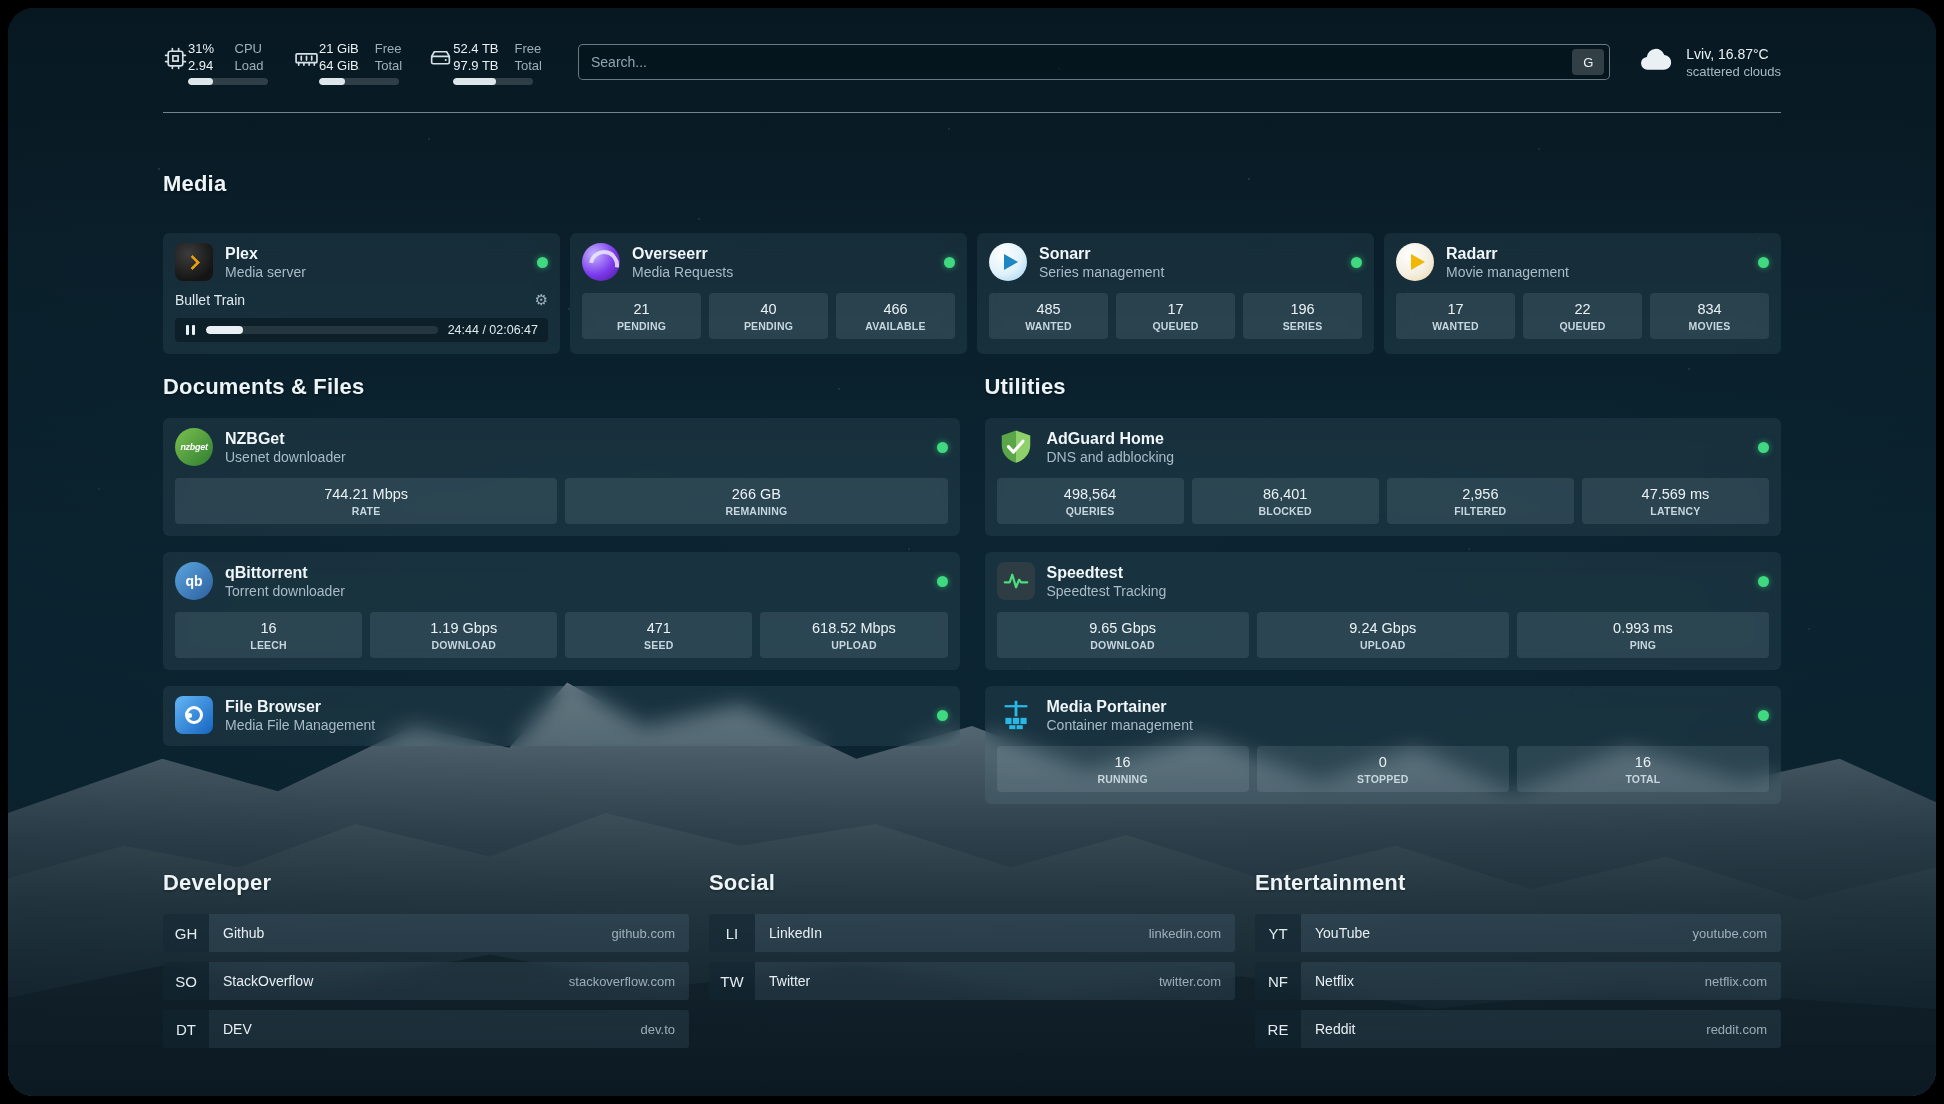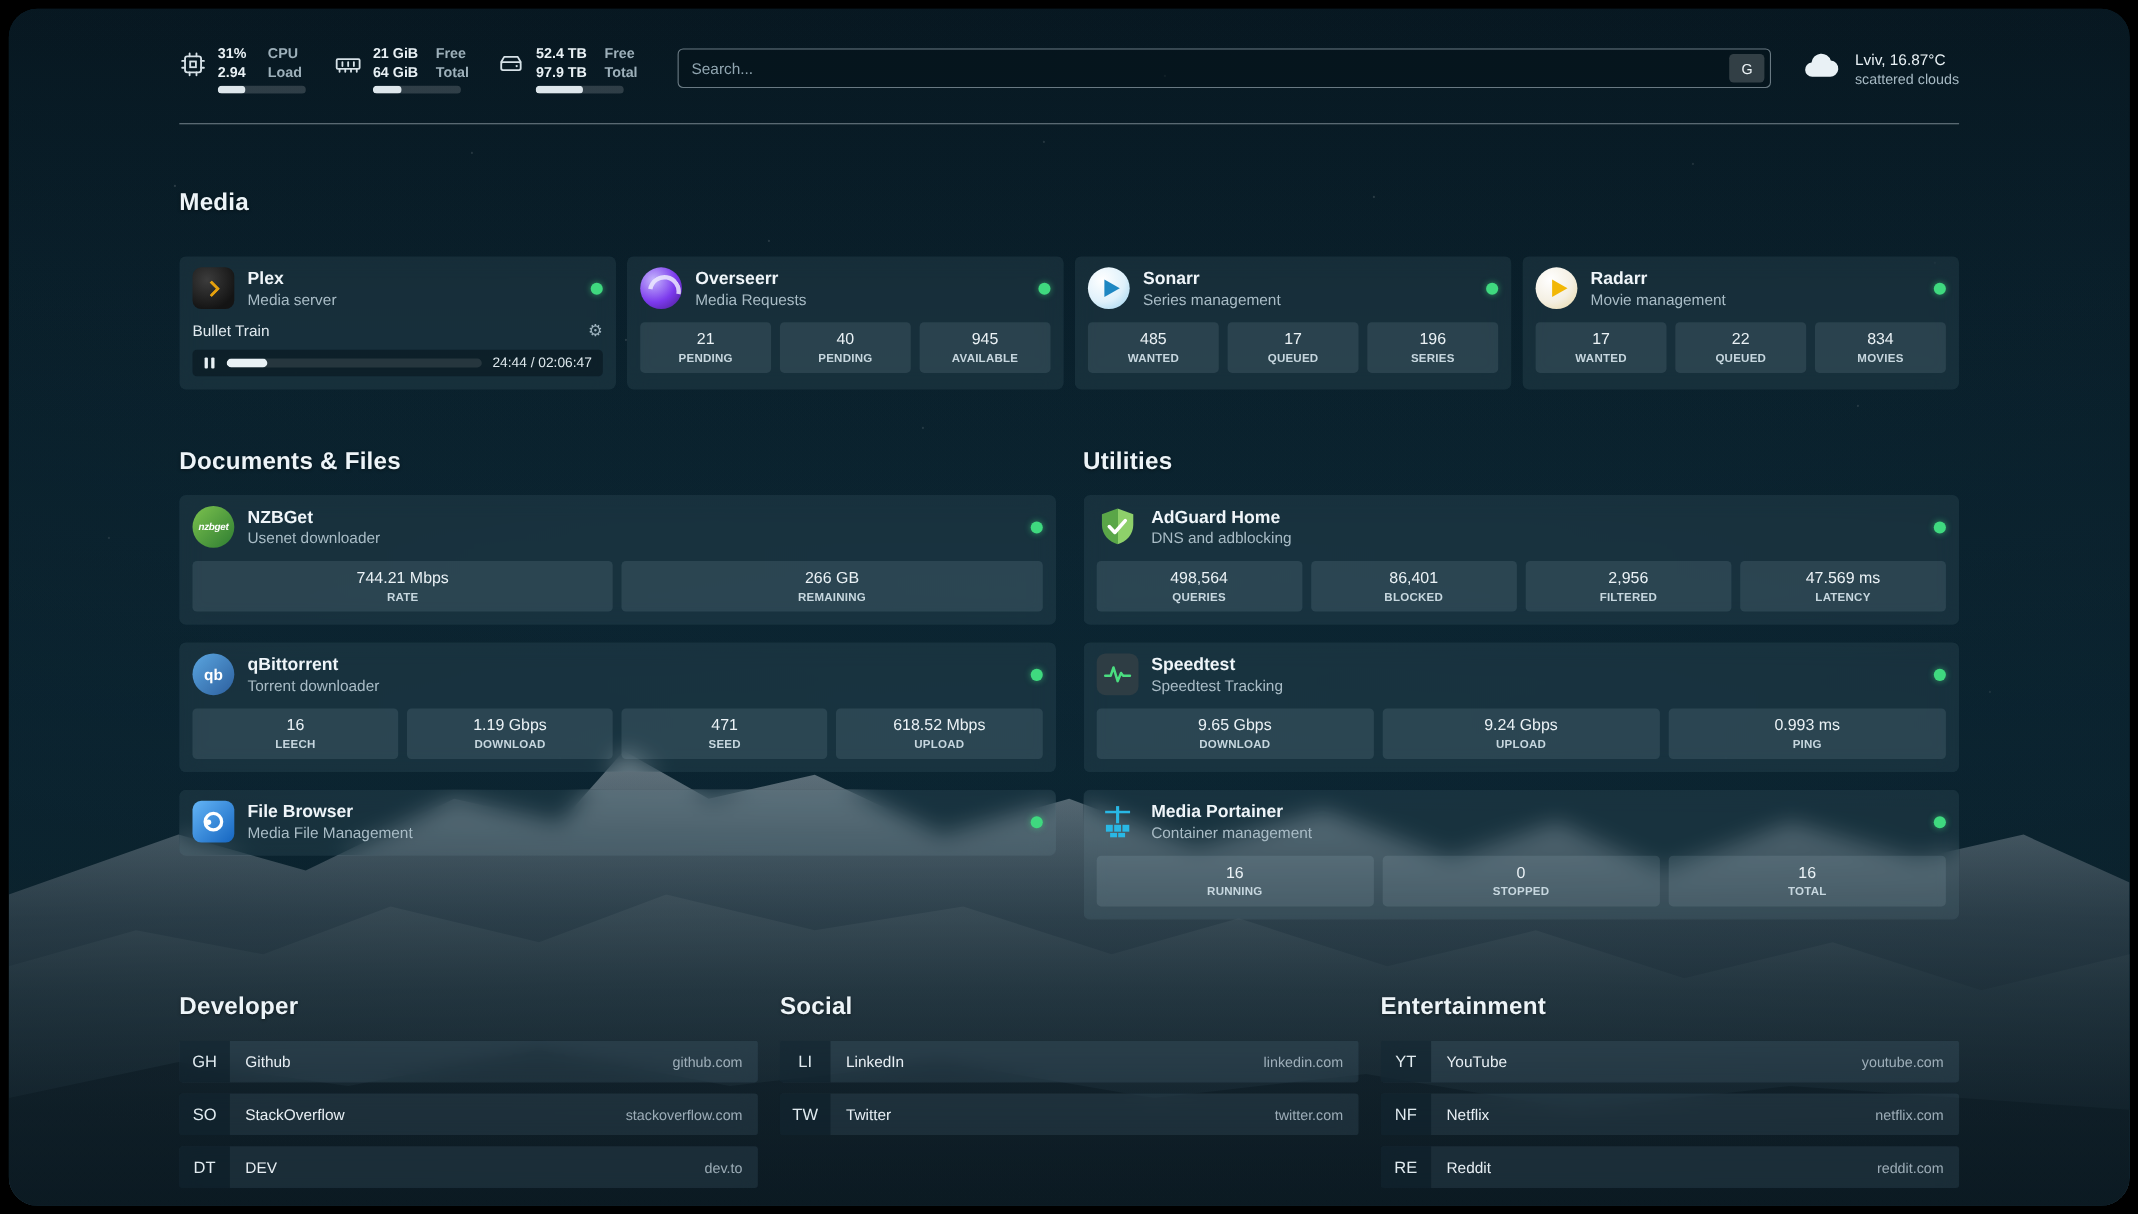--- a/index.html
+++ b/index.html
@@ -30,21 +30,21 @@
   .mtn3 { background:linear-gradient(180deg,#24343e 88%,#15222a 100%);
     clip-path:polygon(0% 91%,8% 88%,16% 90%,25% 87%,34% 90%,44% 88%,54% 91%,64% 89%,74% 92%,84% 90%,100% 92%,100% 100%,0% 100%); }
   .tint { position:absolute; inset:0; background:radial-gradient(120% 90% at 50% 10%, rgba(8,26,36,0.15) 40%, rgba(6,20,28,0.5) 100%),
     linear-gradient(180deg, rgba(9,28,38,0.25) 0%, rgba(9,28,38,0.35) 100%); }
 
   
   .content { position:relative; z-index:5; padding:30px 155px 0; }
 
   .topbar { display:flex; align-items:center; height:48px; }
   .sysstats { display:flex; gap:26px; }
-  .sysstat { display:flex; gap:10px; align-items:flex-start;font-weight:bold; }
+  .sysstat { display:flex; align-items:flex-start; }
   .sysstat .icn { color:#d6e1e7; margin-top:6px; }
   .sysgrid { display:grid; grid-template-columns:auto auto; column-gap:16px; row-gap:0; font-size:13px; line-height:17px; }
   .sysval { color:#e9f1f5; }
   .syslab { color:#9db0ba; }
   .sysbar { grid-column:1 / -1; margin-top:4px; height:7px; width:80px; background:rgba(255,255,255,0.16); border-radius:4px; overflow:hidden; }
   .sysbar-fill { display:block; height:100%; background:#dde6eb; border-radius:4px; }
 
   .searchwrap { flex:1; display:flex; align-items:center; margin:0 28px 0 36px; height:36px;
     background:rgba(4,18,26,0.55); border:1px solid rgba(205,222,232,0.5); border-radius:5px; padding:0 5px 0 12px; }
   .searchwrap input { flex:1; background:transparent; border:none; outline:none; color:#e9f1f5; font-size:14px; font-family:"Liberation Sans",sans-serif; }
@@ -103,21 +103,21 @@
   .nzb-text { font-size:9px; font-weight:700; color:#fff; font-style:italic; letter-spacing:-0.3px; }
   .i-qbit { background:linear-gradient(135deg,#5ba6e0,#2c5f9e); }
   .qb-text { font-size:14px; font-weight:700; color:#fff; }
   .i-filebrowser { background:linear-gradient(135deg,#64b5f6,#1565c0); position:relative; }
   .fb-ring { width:18px; height:18px; border-radius:50%; border:3px solid #fff; position:relative; }
   .fb-ring::after { content:""; position:absolute; width:5px; height:5px; border-radius:50%; background:#fff; top:3.5px; left:-1px; }
   .i-speedtest { background:#2e3d44; border-radius:8px; }
   .i-portainer { background:transparent; }
 
   
-  .mid-grid { display:grid; grid-template-columns:1fr 1fr; column-gap:25px; margin-top:52px; }
+  .mid-grid { display:grid; grid-template-columns:1fr 1fr; column-gap:25px; margin-top:20px; }
   .col-title { margin-bottom:18px; }
   .col-cards { display:flex; flex-direction:column; gap:16px; }
 
   
   .bottom-grid { display:grid; grid-template-columns:1fr 1fr 1fr; column-gap:20px; margin-top:66px; }
   .bm-title { margin-bottom:18px; }
   .bm-row { display:flex; align-items:center; height:38px; background:rgba(150,195,215,0.11); border-radius:3px; margin-bottom:10px;
     overflow:hidden; backdrop-filter:blur(8px); -webkit-backdrop-filter:blur(8px); cursor:pointer; }
   .bm-abbr { width:46px; height:100%; background:rgba(5,20,28,0.45); color:#e1ebf0; font-size:15px; display:flex; align-items:center; justify-content:center; }
   .bm-name { margin-left:14px; font-size:14px; color:#e8eff4; }
@@ -262,21 +262,21 @@
           <div class="stats">
             <div class="stat">
               <div class="stat-value">21</div>
               <div class="stat-label">PENDING</div>
             </div>
             <div class="stat">
               <div class="stat-value">40</div>
               <div class="stat-label">PENDING</div>
             </div>
             <div class="stat">
-              <div class="stat-value">945</div>
+              <div class="stat-value">466</div>
               <div class="stat-label">AVAILABLE</div>
             </div>
           </div>
         </div>
 
         <div class="card">
           <div class="card-head">
             <span class="svc-icon i-round i-sonarr">
                 <span class="tri-blue"></span>
               </span>

